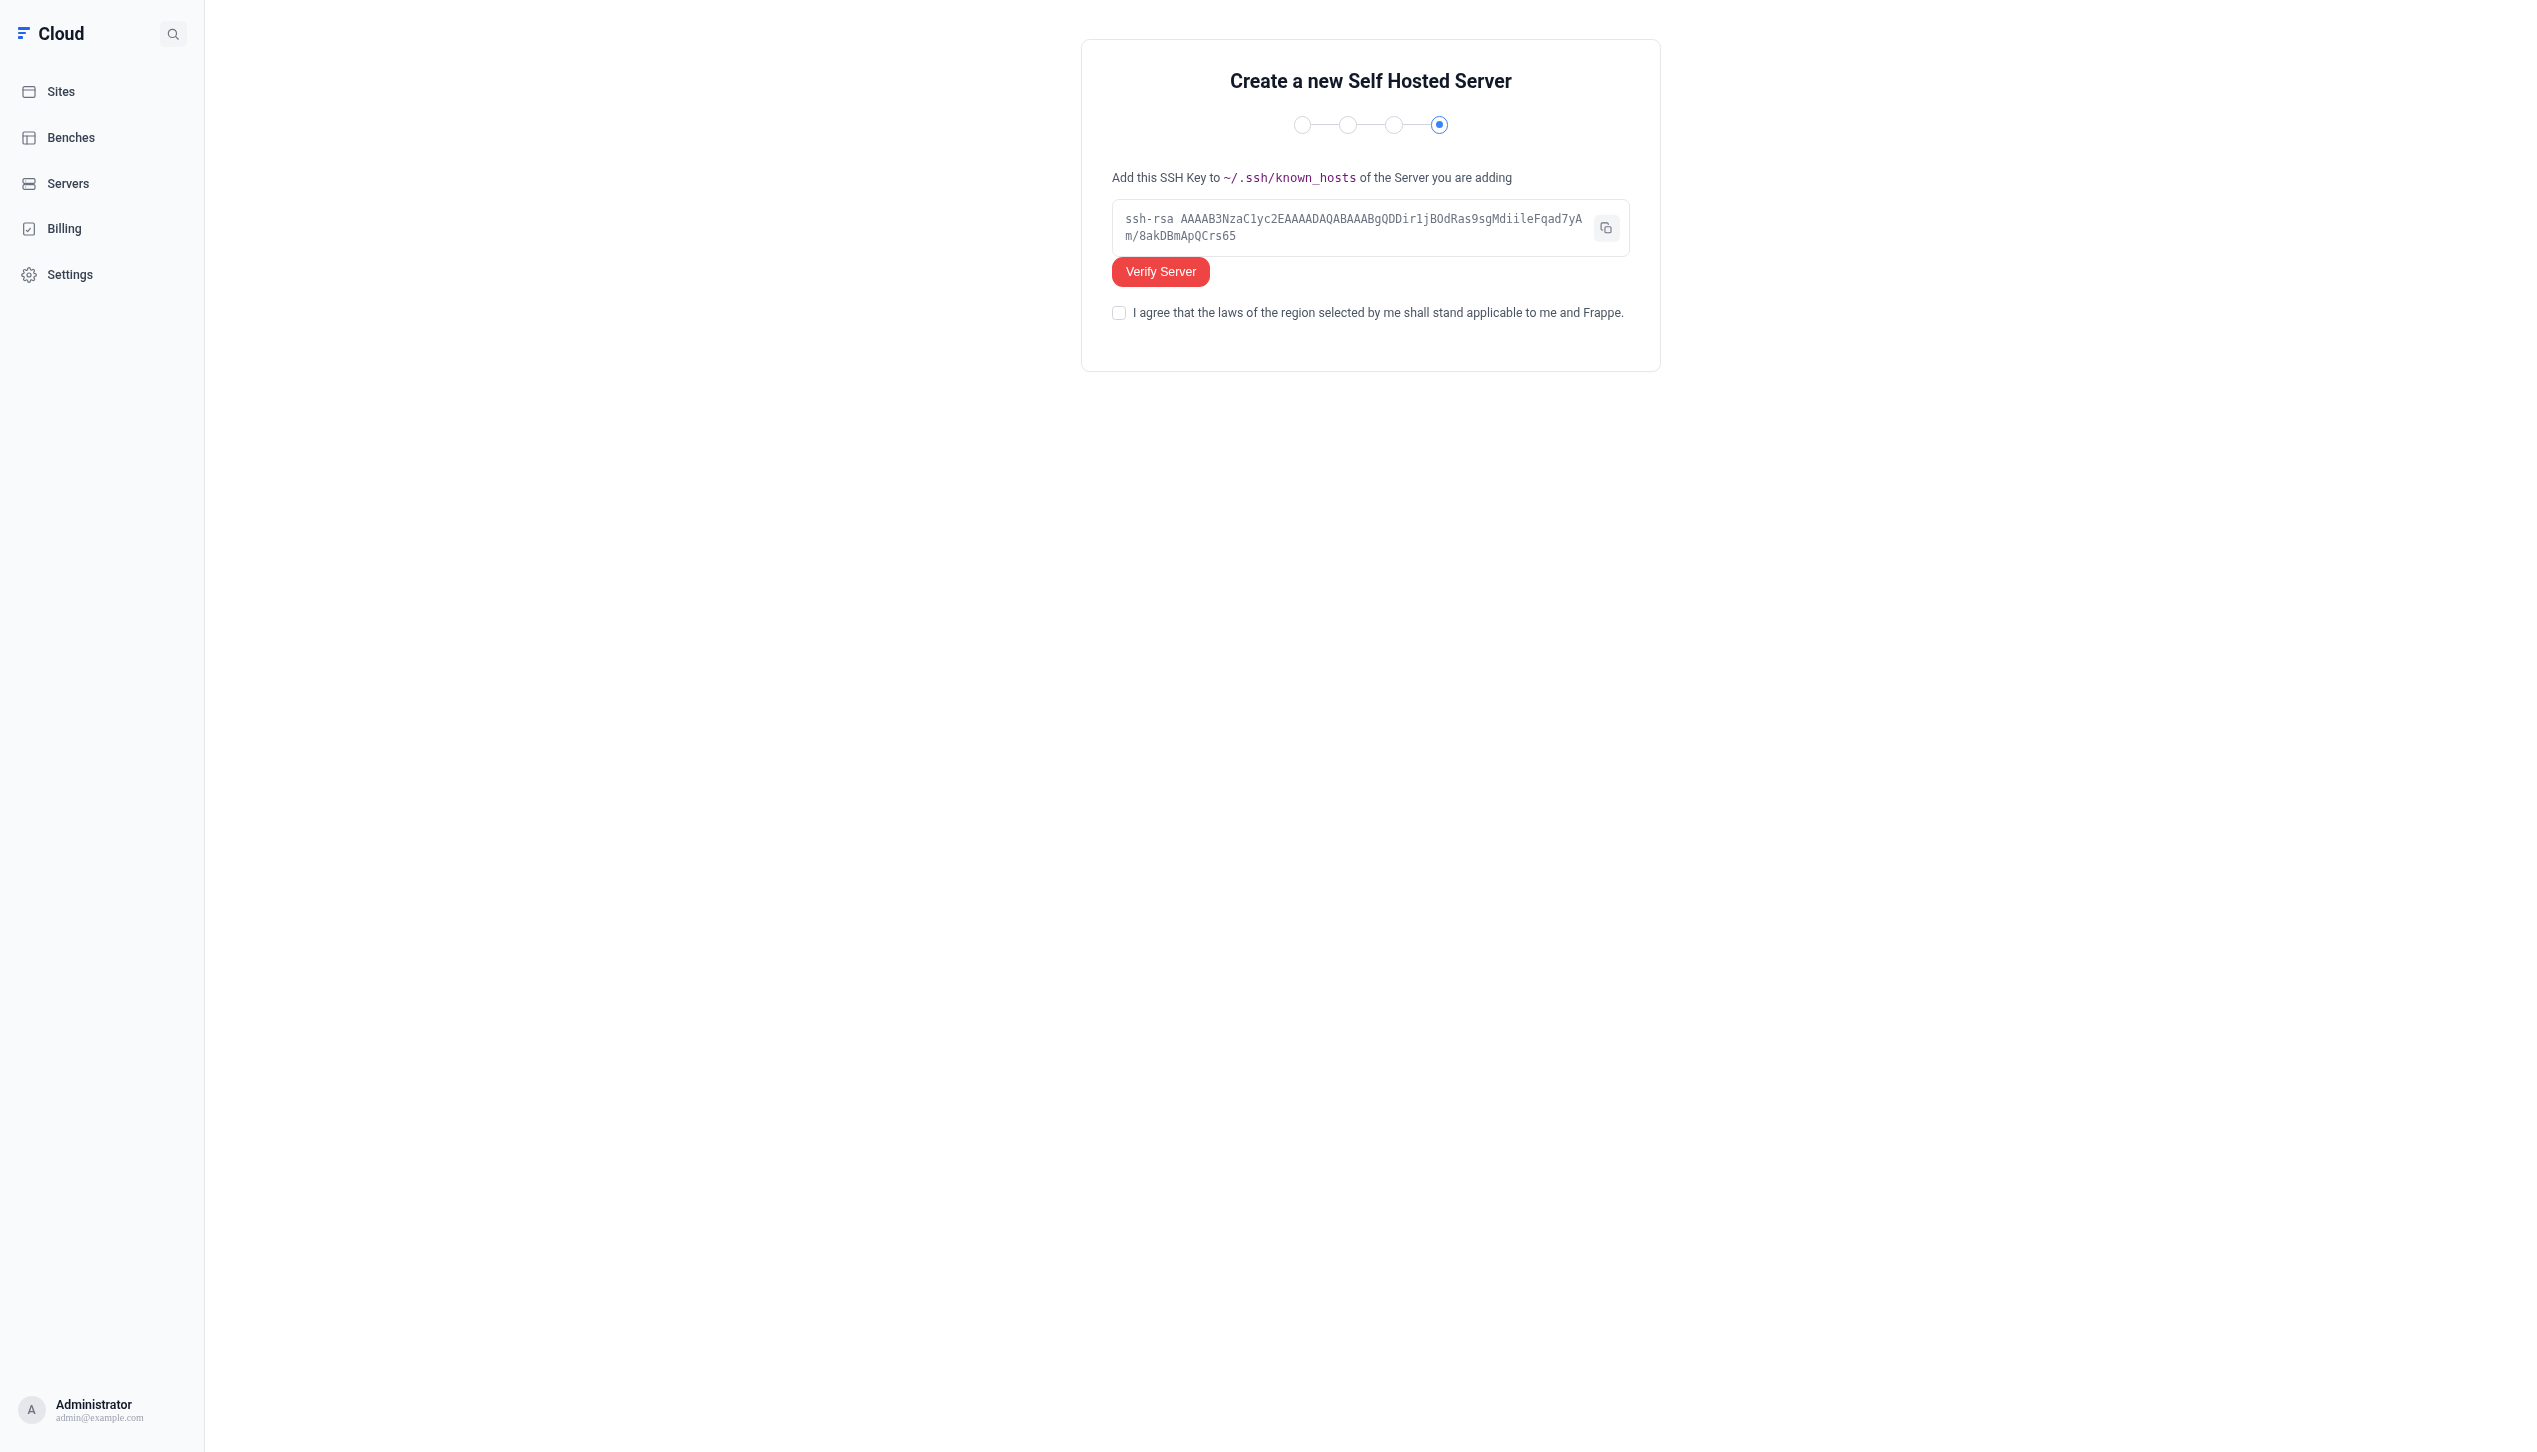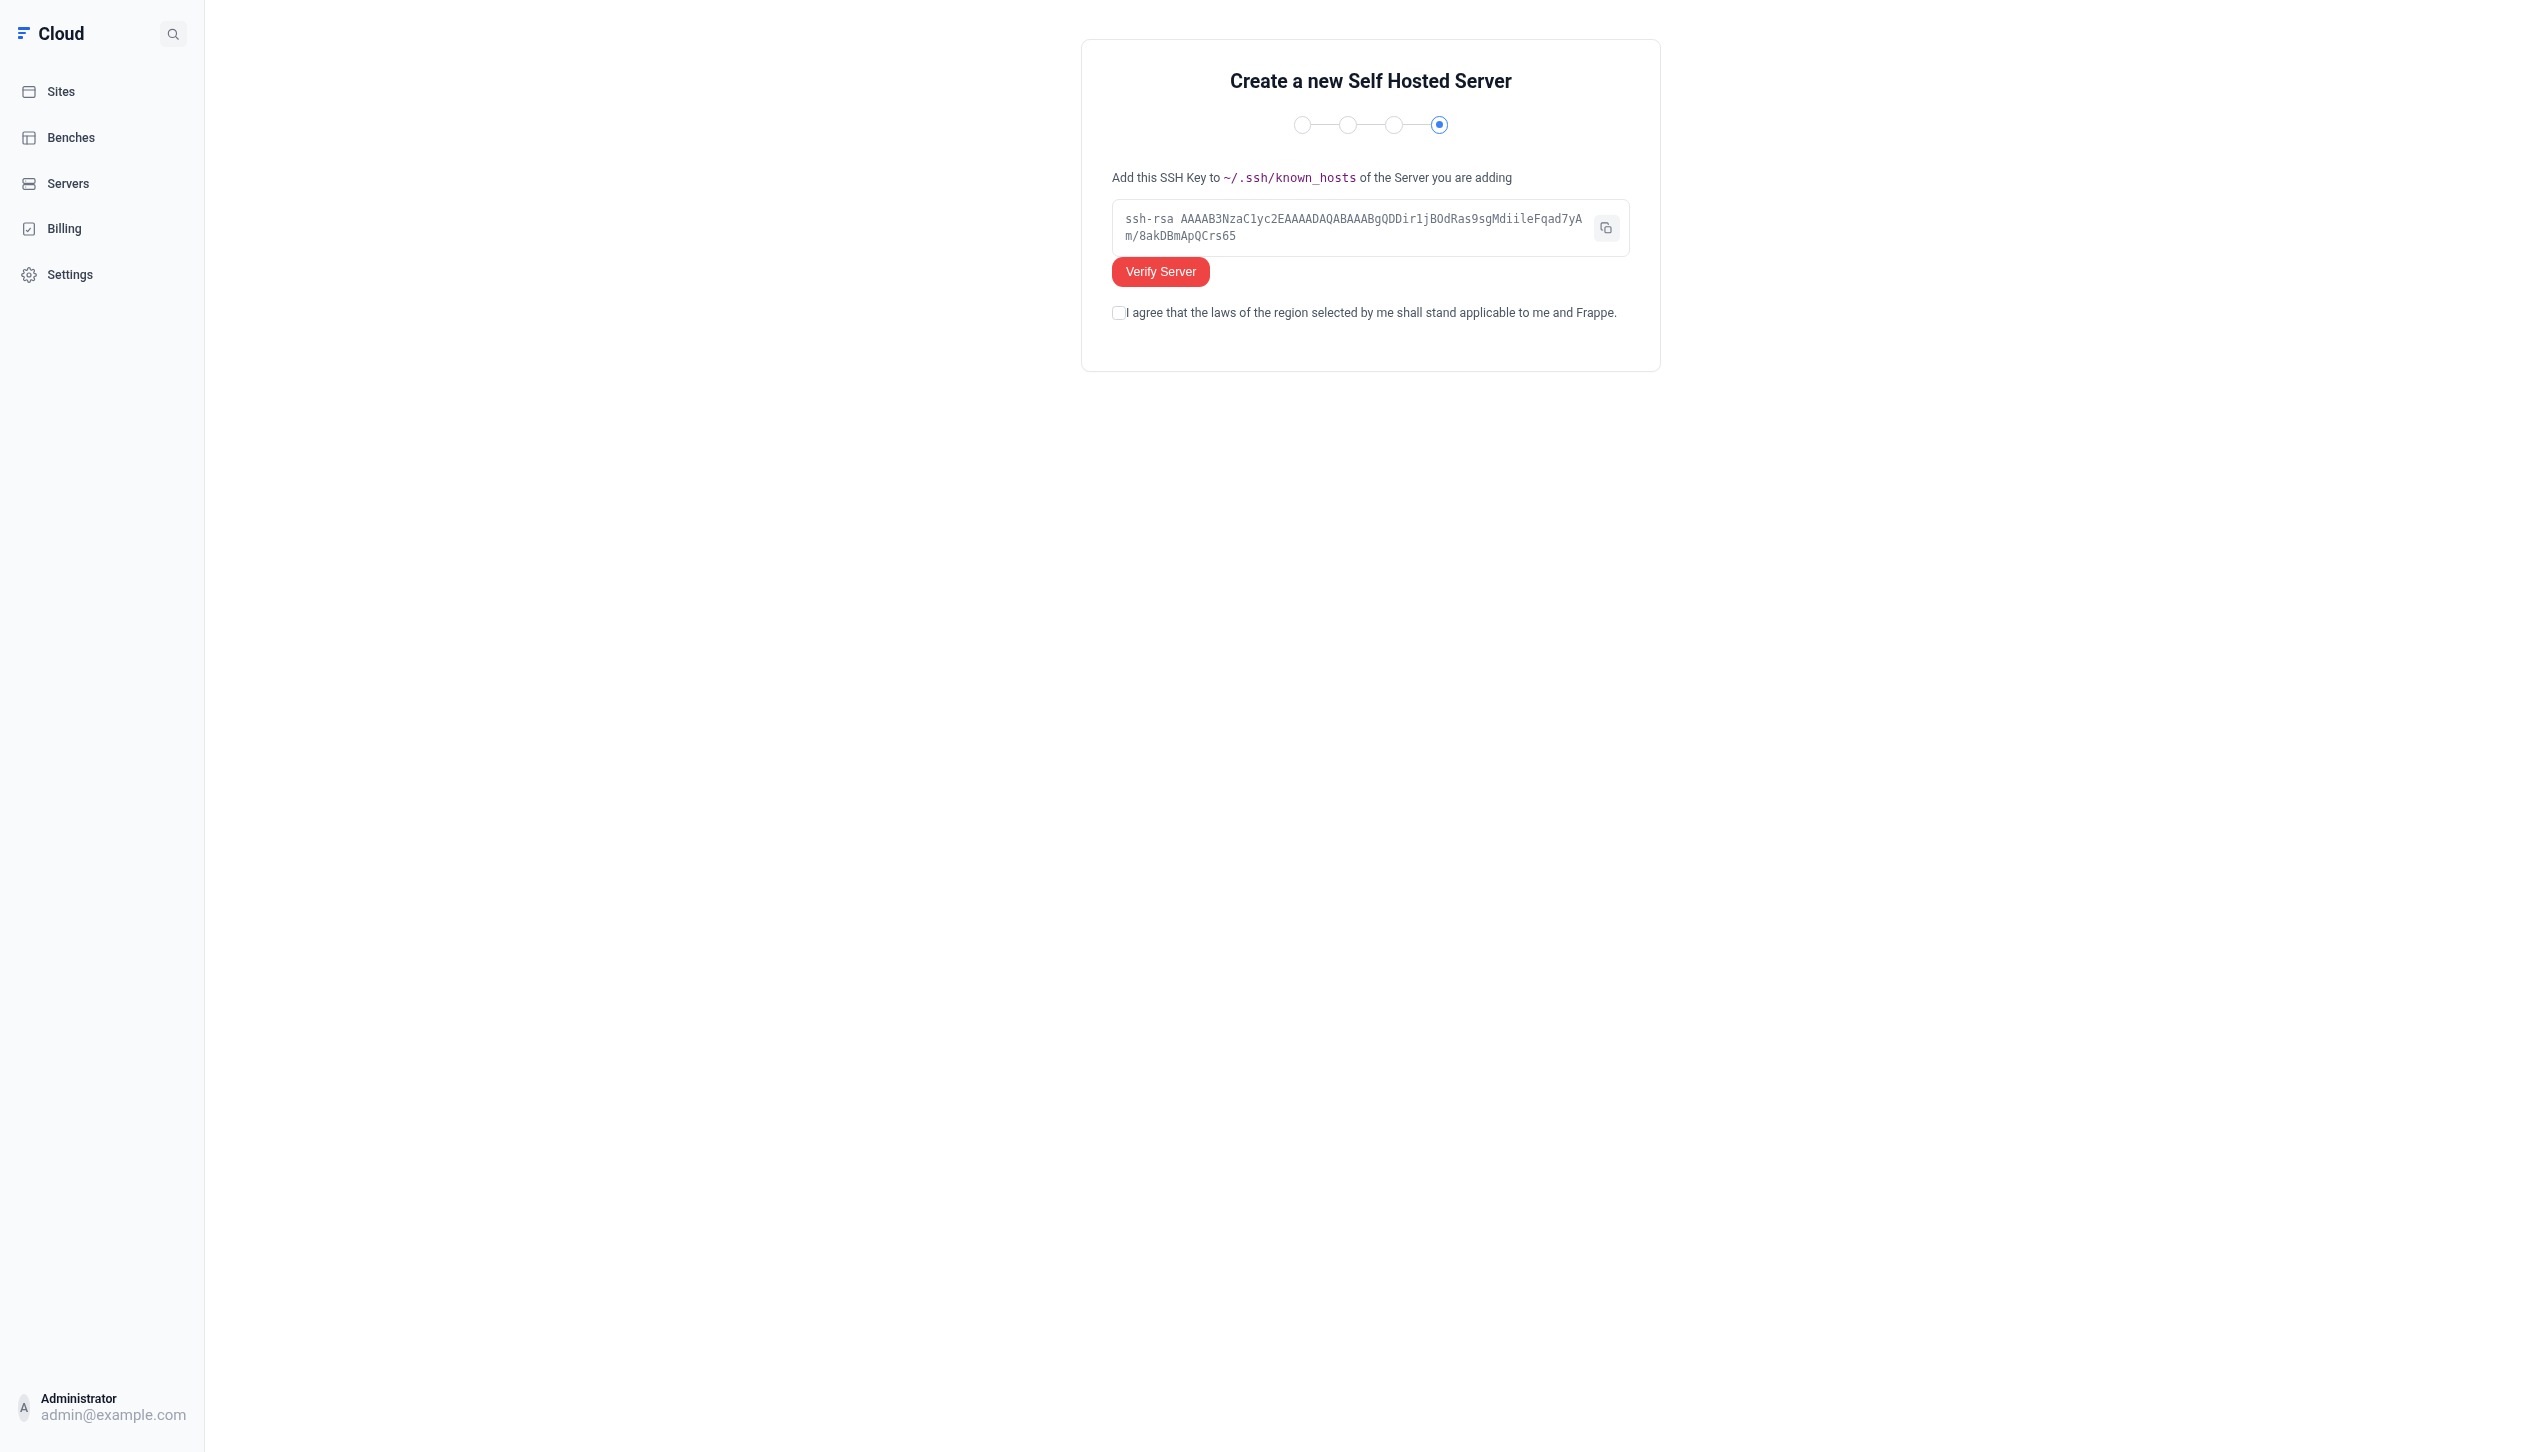--- a/index.html
+++ b/index.html
@@ -113,22 +113,23 @@
       justify-content: center;
       font-size: 12.3px;
       font-weight: 500;
     }
     .user-meta .name {
       font-size: 12.3px;
       font-weight: 600;
       color: #111827;
     }
     .user-meta .email {
-      font-size: 15px;
+      font-size: 10px;
       color: #9ca3af;
+      font-family: Liberation Serif, serif;
     }
     .main {
       flex: 1;
       display: flex;
       justify-content: center;
       padding: 39px 17.6px;
       overflow-y: auto;
       background: #ffffff;
     }
     .card {
@@ -244,21 +245,21 @@
       border: none;
       border-radius: 6.2px;
       padding: 8px 14px;
       font-size: 12.3px;
       font-weight: 500;
       cursor: not-allowed;
     }
     .checkbox-row {
       display: flex;
       align-items: flex-start;
-      gap: 0;
+      gap: 7px;
       margin-top: 17.6px;
       margin-bottom: 23px;
     }
     .checkbox {
       width: 14px;
       height: 14px;
       border: 1.3px solid #d1d5db;
       border-radius: 3.5px;
       flex-shrink: 0;
       margin-top: 0.9px;

